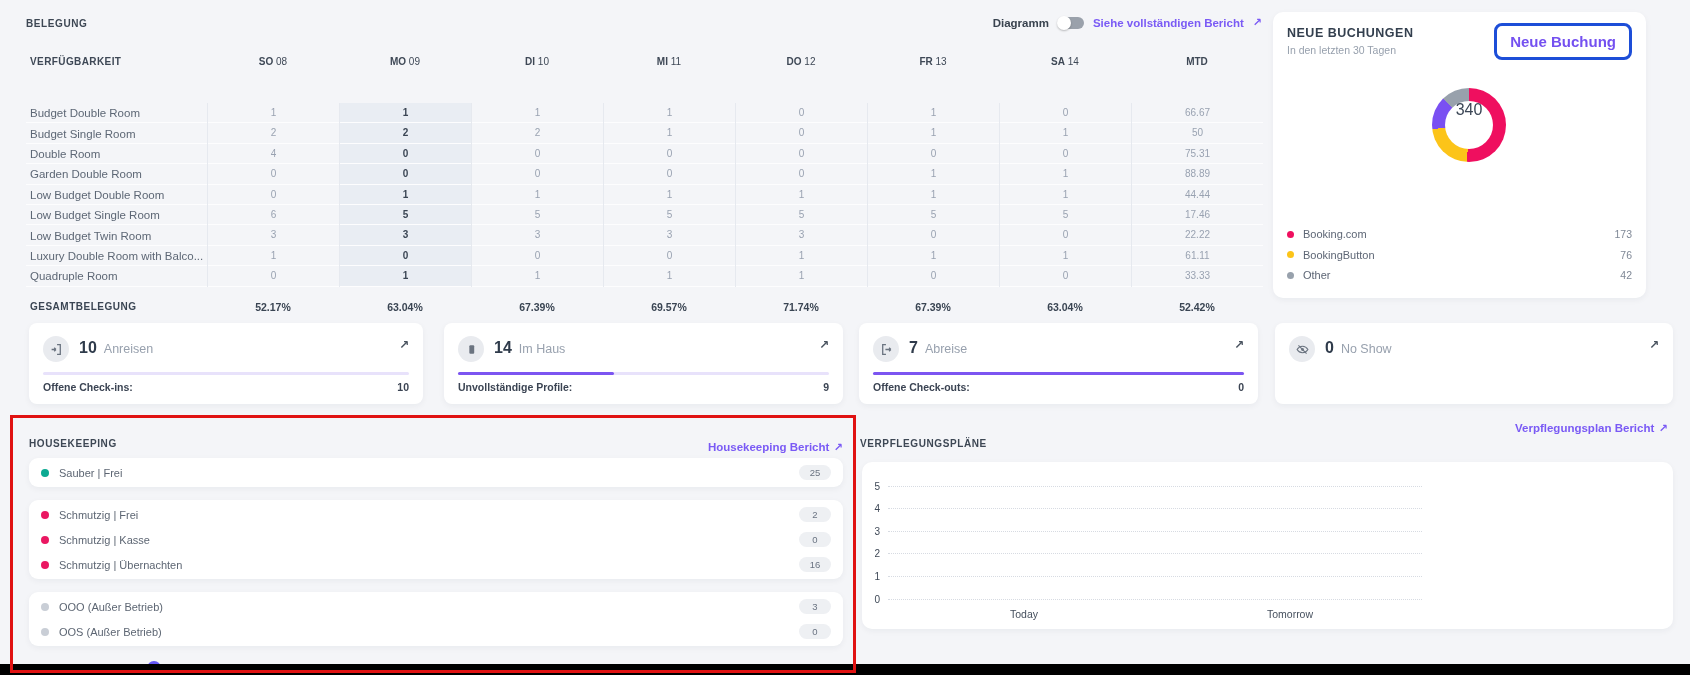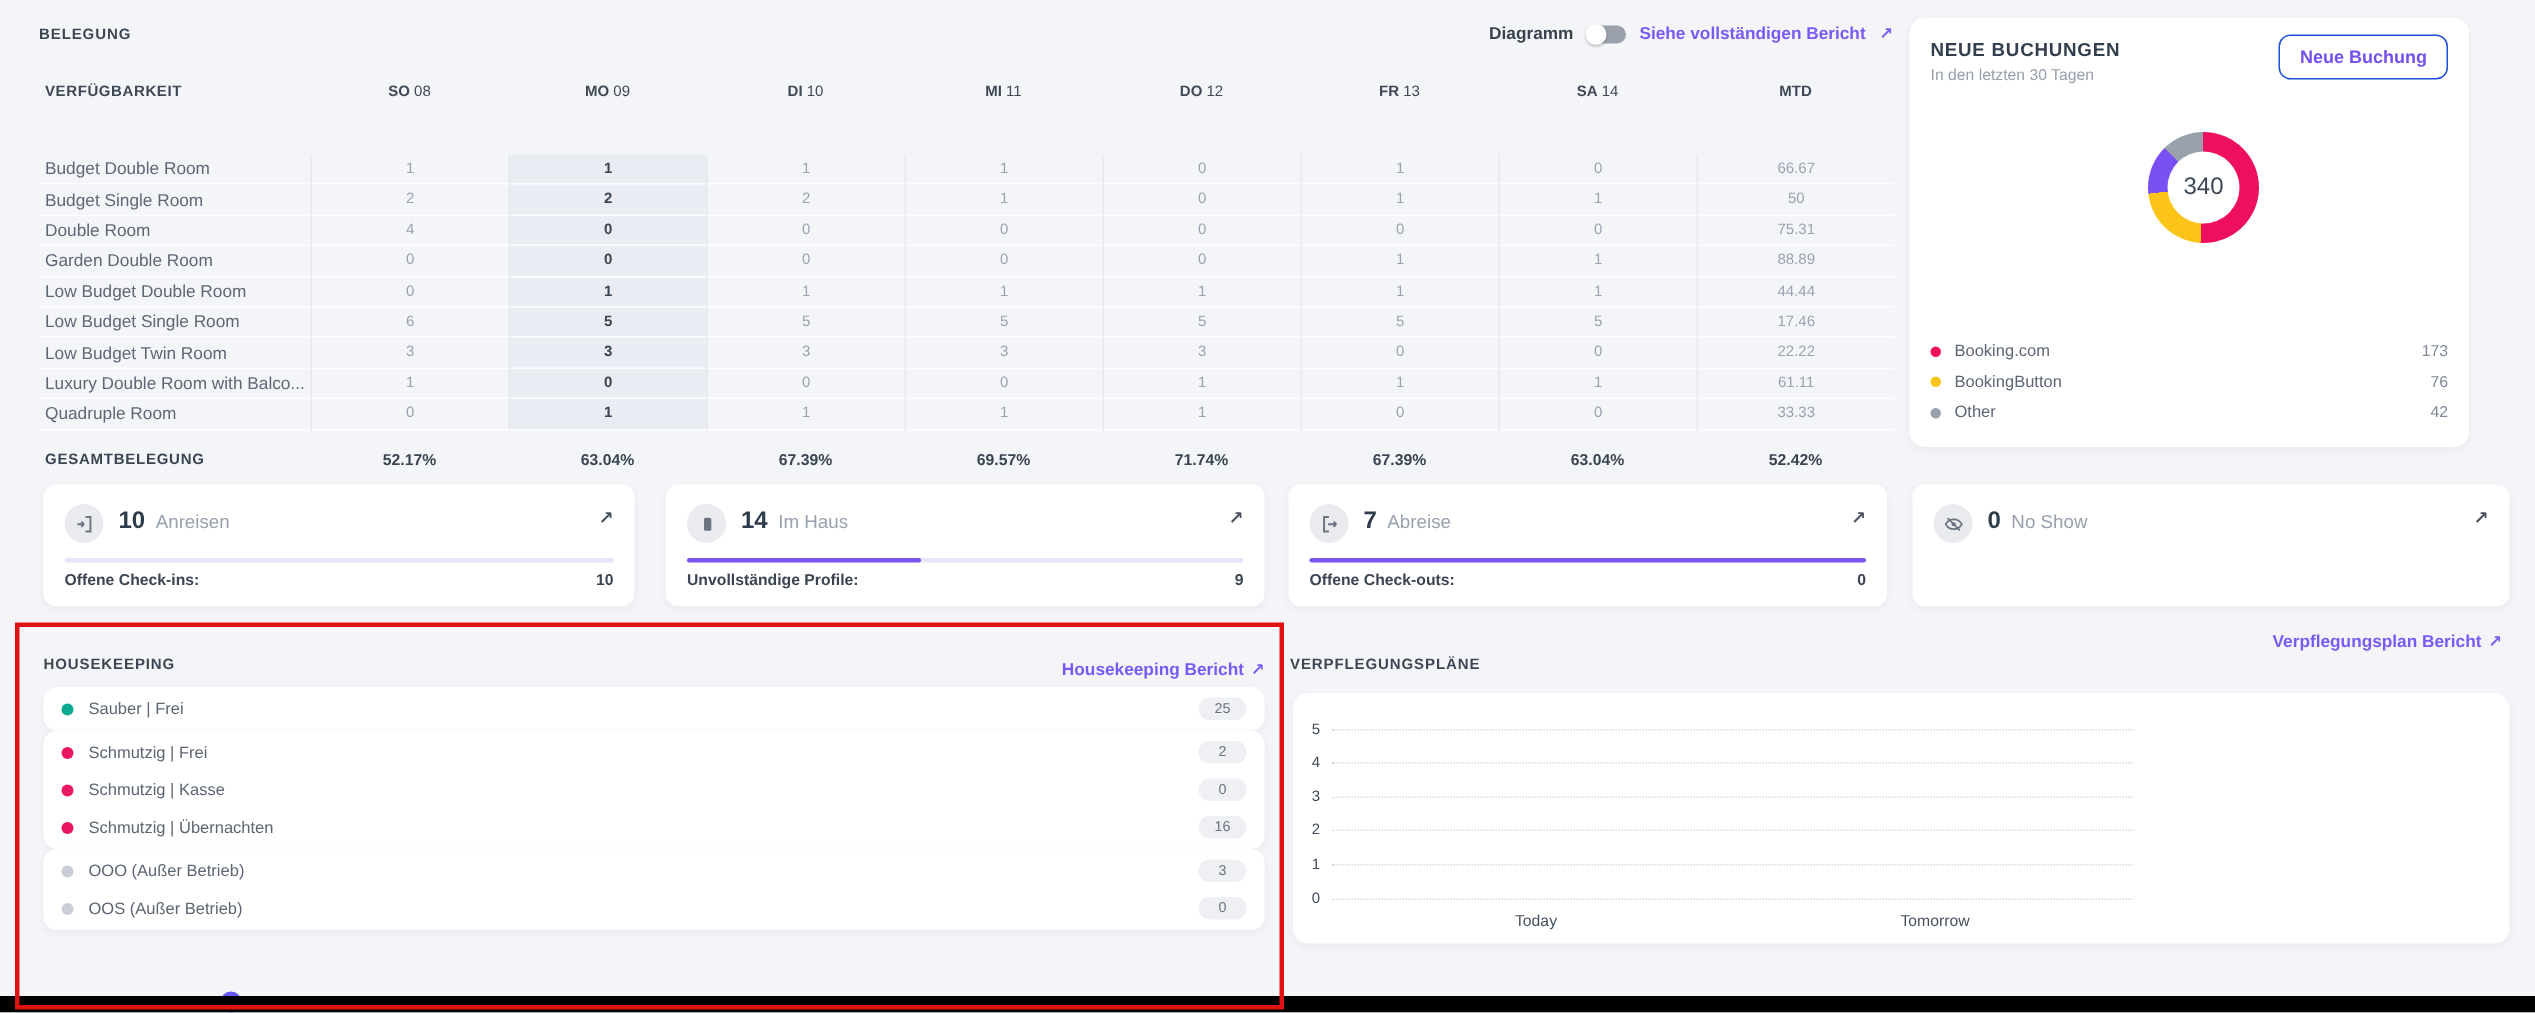--- a/index.html
+++ b/index.html
@@ -31,23 +31,23 @@
   .t-row .v { font-size:10px; color:#99a2b1; text-align:center; border-left:1px solid #e6e9ef; height:100%; line-height:20.4px; }
   .t-row .v.hi { font-weight:700; color:#3a4553; }
   .t-total { margin-top:11px; height:18px; }
   .t-total .name { font-size:10px; font-weight:700; letter-spacing:.5px; color:#3a4553; padding-left:4px; }
   .t-total .v { font-size:10.5px; font-weight:700; color:#3a4553; text-align:center; }
 
   
   #nb-card { left:1273px; top:12px; width:373px; height:286px; }
   #nb-title { position:absolute; left:14px; top:14px; font-size:12.5px; font-weight:700; letter-spacing:.5px; color:#333f4e; }
   #nb-sub { position:absolute; left:14px; top:32px; font-size:10.5px; color:#97a0ad; }
-  #nb-btn { position:absolute; right:14px; top:11px; border:1px solid #1d4ed8; border-radius:8px; background:#fff; color:#7450f0; font-size:12px; font-weight:700; padding:7px 13px; font-family:inherit; cursor:pointer; }
+  #nb-btn { position:absolute; right:14px; top:11px; border:3px solid #1d4ed8; border-radius:8px; background:#fff; color:#7450f0; font-size:15px; font-weight:700; padding:7px 13px; font-family:inherit; cursor:pointer; }
   #nb-donut { position:absolute; left:159px; top:76px; width:74px; height:74px; border-radius:50%; display:flex; align-items:center; justify-content:center; }
-  #nb-donut .hole { width:48px; height:48px; border-radius:50%; background:#fff; display:flex; align-items:center; justify-content:center; font-size:16px; color:#3c4756; }
+  #nb-donut .hole { width:48px; height:48px; border-radius:50%; background:#fff; display:flex; justify-content:center; font-size:16px; color:#3c4756; }
   #nb-legend { position:absolute; left:14px; right:14px; top:212px; }
   .leg-row { display:flex; align-items:center; height:20.5px; }
   .leg-dot { width:7px; height:7px; border-radius:50%; margin-right:9px; }
   .leg-label { font-size:11px; color:#5d6675; }
   .leg-val { margin-left:auto; font-size:10.5px; color:#7f8896; }
 
   
   .stat-card { height:81px; border-radius:8px; }
   .stat-ico { position:absolute; left:14px; top:13px; width:26px; height:26px; border-radius:50%; background:#e9ebef; display:flex; align-items:center; justify-content:center; }
   .stat-line { position:absolute; left:50px; top:16px; display:flex; align-items:baseline; gap:7px; }
@@ -55,21 +55,21 @@
   .stat-label { font-size:12.5px; color:#98a1ae; }
   .stat-arrow { position:absolute; right:14px; top:15px; font-size:12px; font-weight:700; color:#49535f; cursor:pointer; }
   .stat-track { position:absolute; left:14px; right:14px; top:49px; height:3px; border-radius:2px; background:#e8e2fb; }
   .stat-fill { height:3px; border-radius:2px; background:#7c55f1; }
   .stat-bottom { position:absolute; left:14px; right:14px; top:58px; display:flex; justify-content:space-between; font-size:10.5px; font-weight:700; color:#3b4453; }
 
   
   #hk-title { position:absolute; left:29px; top:438px; }
   #hk-link { position:absolute; top:437px; left:600px; width:243px; text-align:right; }
   #hk-groups { position:absolute; left:29px; top:458px; width:814px; }
-  .hk-card { background:#fff; border-radius:9px; box-shadow:0 2px 6px rgba(25,39,68,.05); margin-bottom:0; padding:2px 0; }
+  .hk-card { background:#fff; border-radius:9px; box-shadow:0 2px 6px rgba(25,39,68,.05); margin-bottom:13px; padding:2px 0; }
   .hk-row { display:flex; align-items:center; height:25px; padding:0 12px; }
   .hk-dot { width:8px; height:8px; border-radius:50%; margin-right:10px; }
   .hk-label { font-size:11px; color:#5d6673; }
   .hk-badge { margin-left:auto; width:32px; height:15px; border-radius:9px; background:#eef0f3; font-size:9.5px; color:#6a7382; display:flex; align-items:center; justify-content:center; }
 
   
   #vp-title { position:absolute; left:860px; top:438px; }
   #vp-link { position:absolute; top:418px; left:1400px; width:268px; text-align:right; }
   #vp-card { left:862px; top:462px; width:811px; height:167px; }
   .tick-row { position:absolute; left:0; height:12px; display:flex; align-items:center; }

